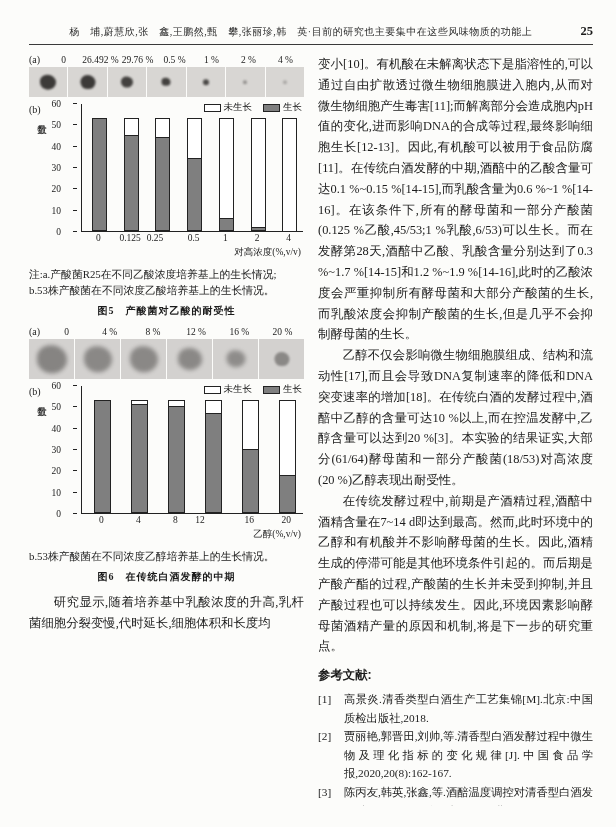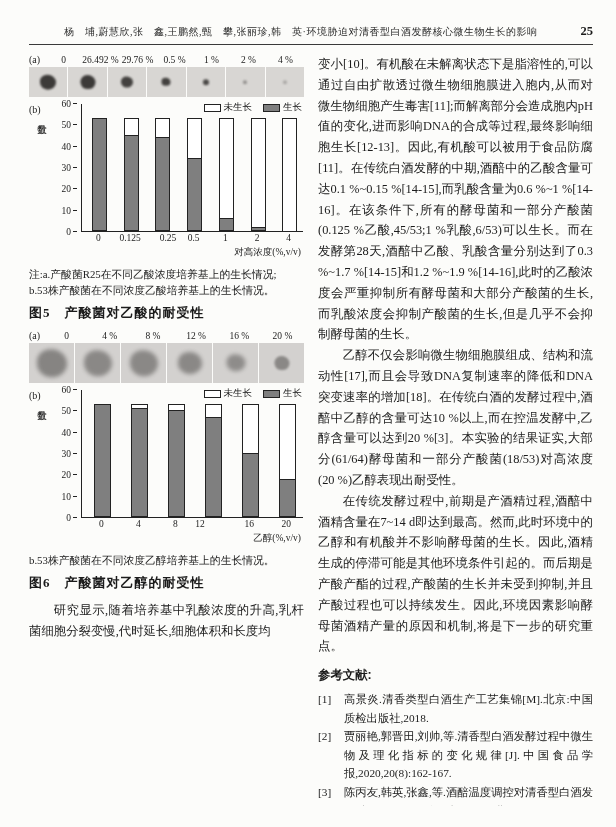--- a/index.html
+++ b/index.html
@@ -35,53 +35,53 @@
   
   .chart { display:flex; margin-top:7px; }
   .gutter { width:26px; position:relative; }
   .gutter .pb { font-size:10px; }
   .gutter .ylab { writing-mode:vertical-rl; font-size:9.5px; margin:2px 0 0 6px; letter-spacing:1px; }
   .plot-wrap { position:relative; flex:1; }
   .legend { position:absolute; top:-3px; right:2px; display:flex; gap:11px; font-size:9.5px; background:transparent; z-index:3; }
   .lg-item { display:flex; align-items:center; gap:3px; }
   .lg-item .sw { width:17px; height:8px; border:1px solid #222; display:inline-block; }
   .yticks { position:absolute; left:0; top:0; width:22px; height:128px; }
-  .ytick { position:absolute; right:6px; font-size:9.5px; width:22px; text-align:right; }
+  .ytick { position:absolute; right:16px; font-size:9.5px; width:22px; text-align:right; }
   .ymark { position:absolute; right:0; width:4px; height:1px; background:#222; }
   .plot { position:relative; margin-left:26px; width:222px; height:128px; border-left:1.2px solid #222; border-bottom:1.2px solid #222; }
   .bar { position:absolute; bottom:0; display:flex; flex-direction:column; justify-content:flex-end; }
   .seg { width:100%; border:0.9px solid #222; }
   .seg.not { background:#ffffff; border-bottom:none; }
   .seg.grown { background:#7f7f7f; }
   .xticks { position:relative; margin-left:26px; width:222px; height:13px; font-size:9.5px; }
   .xtick { position:absolute; top:1px; width:40px; text-align:center; }
   .xlabel { margin-left:26px; width:222px; text-align:right; font-size:9.5px; padding-right:2px; margin-top:1px; }
 
   
   .fig-note { font-size:10.8px; line-height:16px; margin-top:7px; color:#222; }
-  .fig-cap { font-size:13px; font-weight:bold; margin:6px 0 8px; letter-spacing:1px; }
+  .fig-cap { text-align:center; font-size:10px; font-weight:bold; margin:6px 0 8px; letter-spacing:1px; }
 
   
   .para { font-size:12.4px; line-height:20.8px; text-align:justify; }
   .para.ind { text-indent:2em; }
   .col-r .para { margin-bottom:0; }
 
   
   .ref-head { font-size:12.4px; font-weight:bold; margin:10px 0 6px;
     font-family:"Liberation Sans","DejaVu Sans",sans-serif; }
   .ref { position:relative; padding-left:26px; font-size:11.3px; line-height:18.6px; text-align:justify; }
   .ref .num { position:absolute; left:0; top:0; }
 </style>
 </head>
 <body>
 
 <div class="page">
 
   <div class="hdr">
-    <div class="hdr-title">杨　埔,蔚慧欣,张　鑫,王鹏然,甄　攀,张丽珍,韩　英·环境胁迫对清香型白酒发酵核心微生物生长的影响</div>
+    <div class="hdr-title">杨　埔,蔚慧欣,张　鑫,王鹏然,甄　攀,张丽珍,韩　英·目前的研究也主要集中在这些风味物质的功能上</div>
     <div class="hdr-page">25</div>
   </div>
 
   <div class="cols">
 
     <div class="col col-l">
 
       <div>
         <div class="strip-labels">
           <span class="pa">(a)</span>
@@ -173,21 +173,21 @@
                   <div class="seg not" style="height: 108.8px;"></div>
                   <div class="seg grown" style="height: 4.26667px; background: rgb(127, 127, 127);"></div>
                 </div>
                 <div class="bar" style="left: 200.229px; width: 15px;">
                   <div class="seg not" style="height: 113.067px;"></div>
                 </div>
               </div>
             <div class="xticks">
                 <div class="xtick" style="left: -2.55714px;">0</div>
                 <div class="xtick" style="left: 29.1571px;">0.125</div>
-                <div class="xtick" style="left: 67px;">0.25</div>
+                <div class="xtick" style="left: 54px;">0.25</div>
                 <div class="xtick" style="left: 92.5857px;">0.5</div>
                 <div class="xtick" style="left: 124.3px;">1</div>
                 <div class="xtick" style="left: 156.014px;">2</div>
                 <div class="xtick" style="left: 187.729px;">4</div>
               </div>
             <div class="xlabel">对高浓度(%,v/v)</div>
           </div>
         </div>
 
         <div class="fig-note">
@@ -293,21 +293,21 @@
                 <div class="xtick" style="left: 148.35px;">16</div>
                 <div class="xtick" style="left: 185.35px;">20</div>
               </div>
             <div class="xlabel">乙醇(%,v/v)</div>
           </div>
         </div>
 
         <div class="fig-note">
           <div>b.53株产酸菌在不同浓度乙醇培养基上的生长情况。</div>
         </div>
-        <div class="fig-cap">图6　产酸菌对乙醇的耐受性</div>
+        <div class="fig-cap">图6　在传统白酒发酵的中期</div>
       </div>
 
       <div>
           <p class="para ind">研究显示,随着培养基中乳酸浓度的升高,乳杆菌细胞分裂变慢,代时延长,细胞体积和长度均</p>
         </div>
     </div>
 
     <div class="col col-r">
       <div>
           <p class="para">变小[10]。有机酸在未解离状态下是脂溶性的,可以通过自由扩散透过微生物细胞膜进入胞内,从而对微生物细胞产生毒害[11];而解离部分会造成胞内pH值的变化,进而影响DNA的合成等过程,最终影响细胞生长[12-13]。因此,有机酸可以被用于食品防腐[11]。在传统白酒发酵的中期,酒醅中的乙酸含量可达0.1 %~0.15 %[14-15],而乳酸含量为0.6 %~1 %[14-16]。在该条件下,所有的酵母菌和一部分产酸菌(0.125 %乙酸,45/53;1 %乳酸,6/53)可以生长。而在发酵第28天,酒醅中乙酸、乳酸含量分别达到了0.3 %~1.7 %[14-15]和1.2 %~1.9 %[14-16],此时的乙酸浓度会严重抑制所有酵母菌和大部分产酸菌的生长,而乳酸浓度会抑制产酸菌的生长,但是几乎不会抑制酵母菌的生长。</p>

